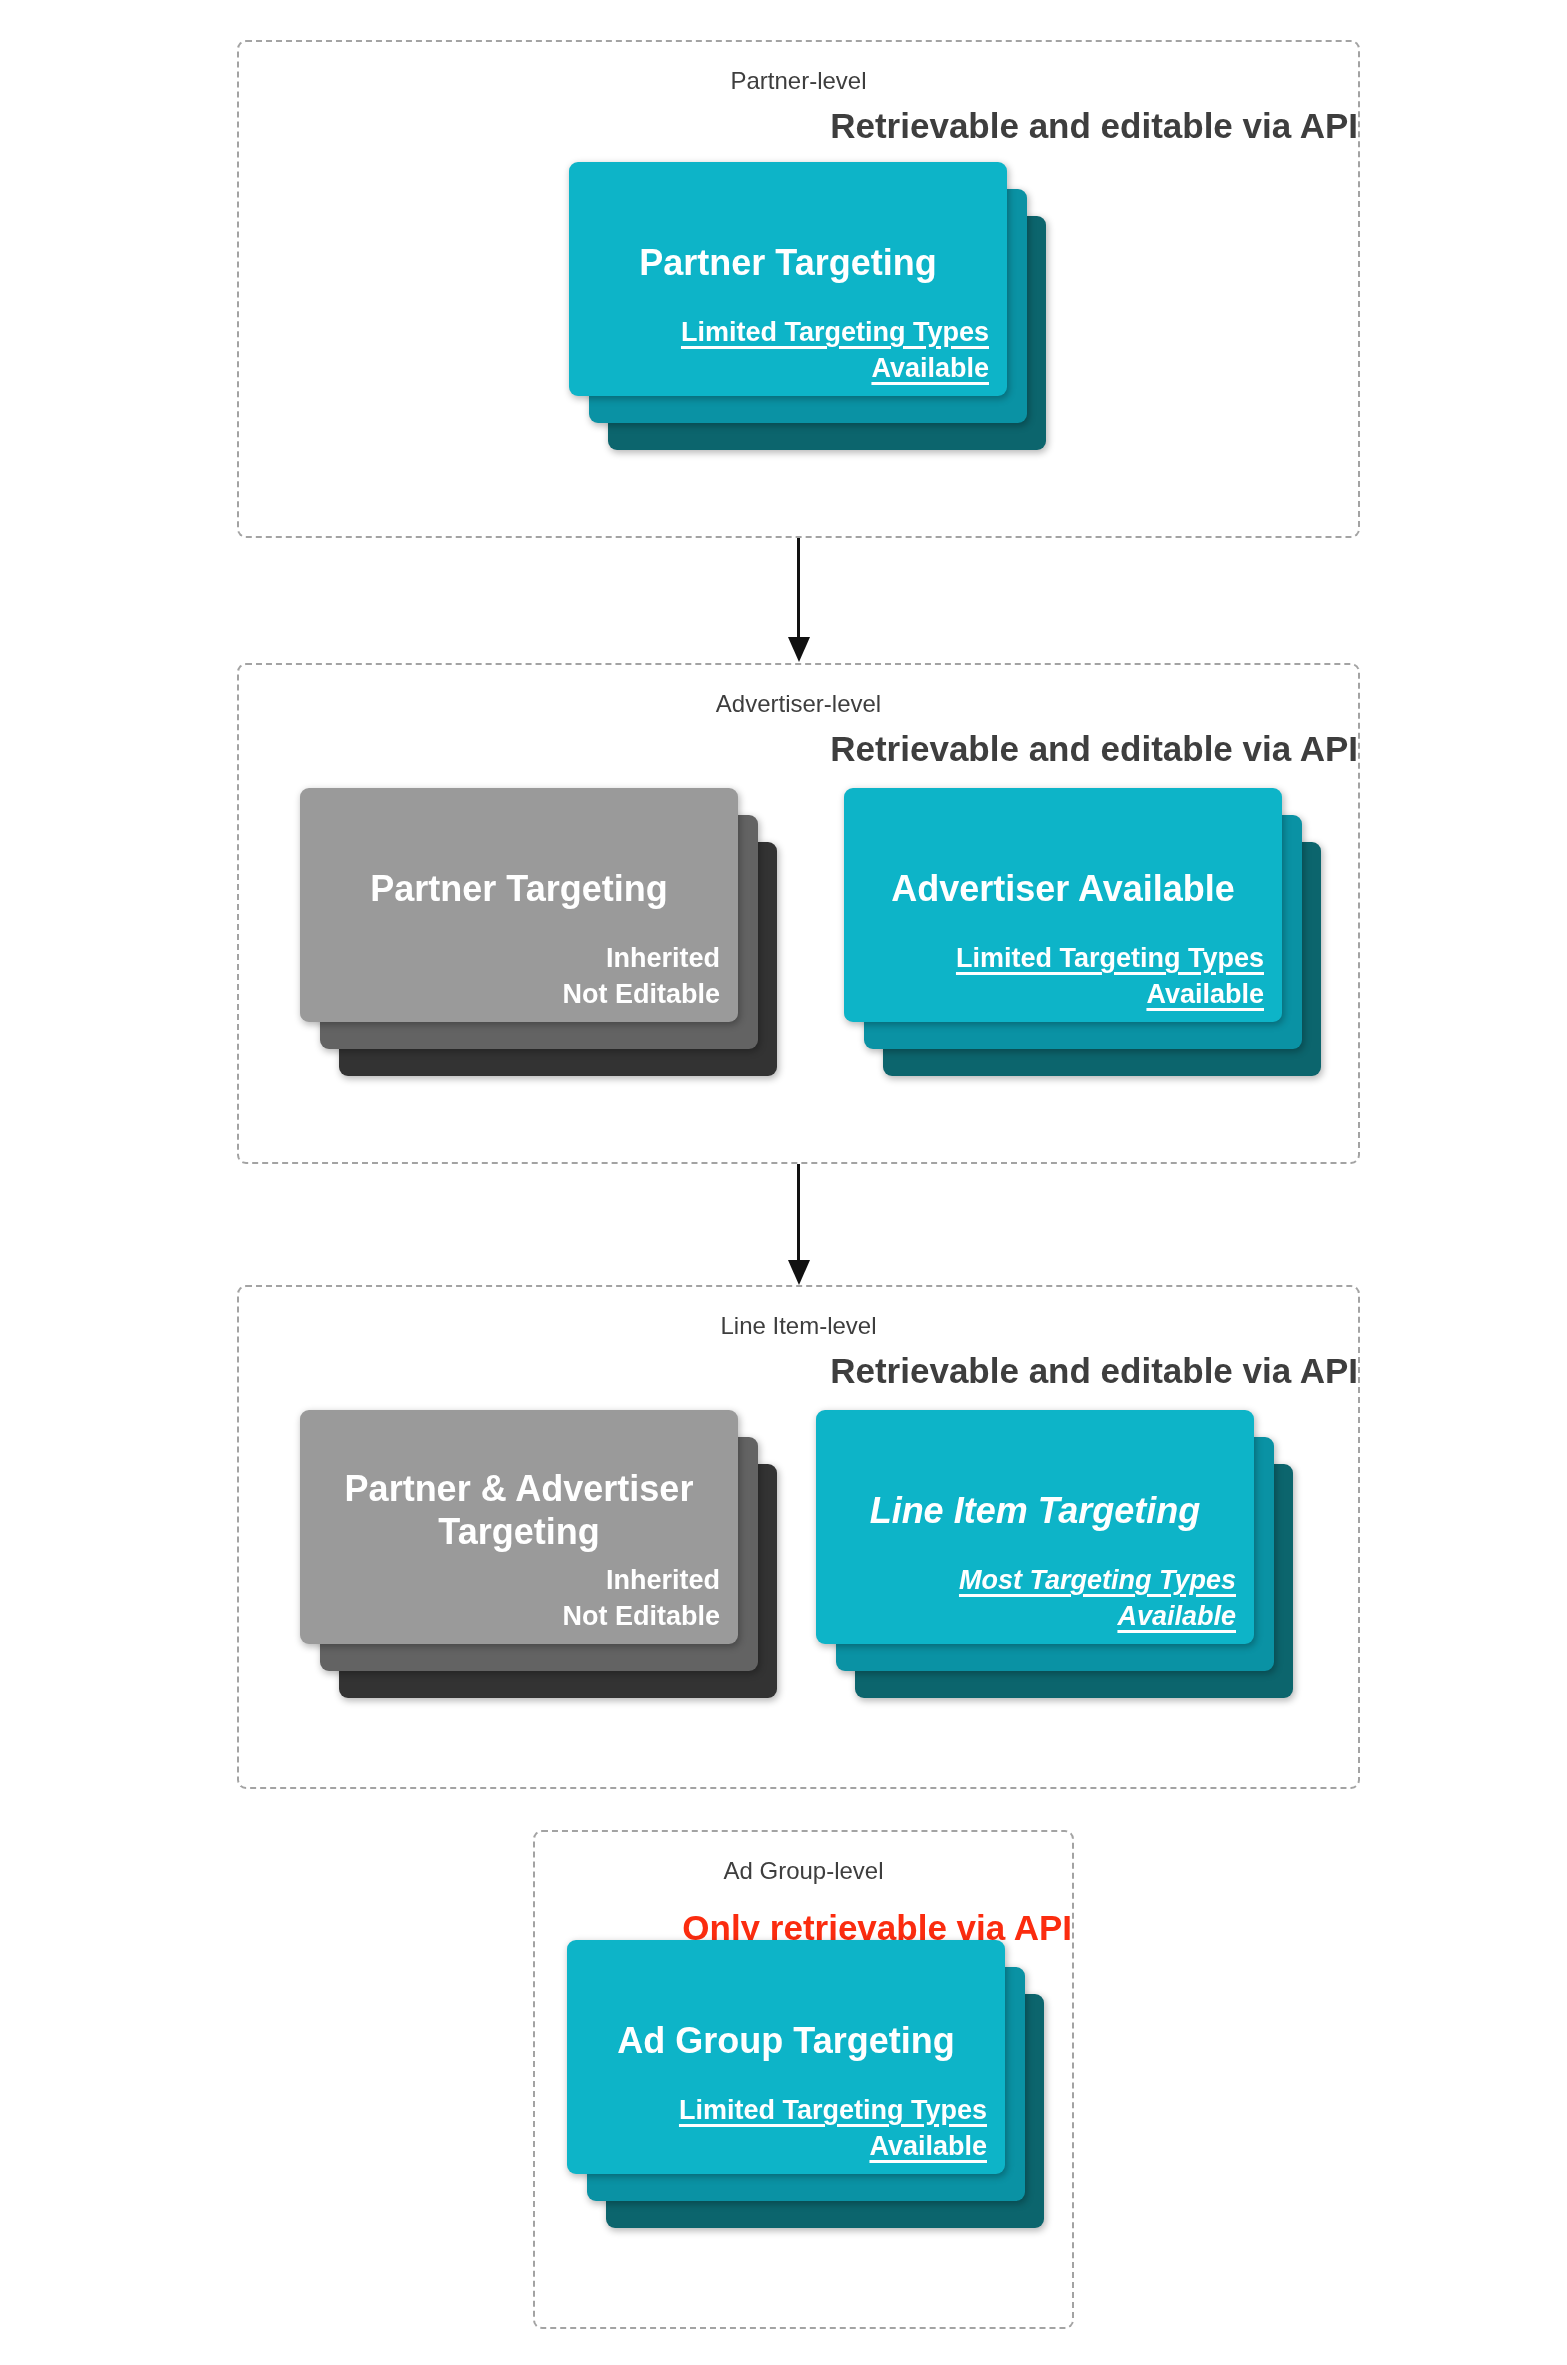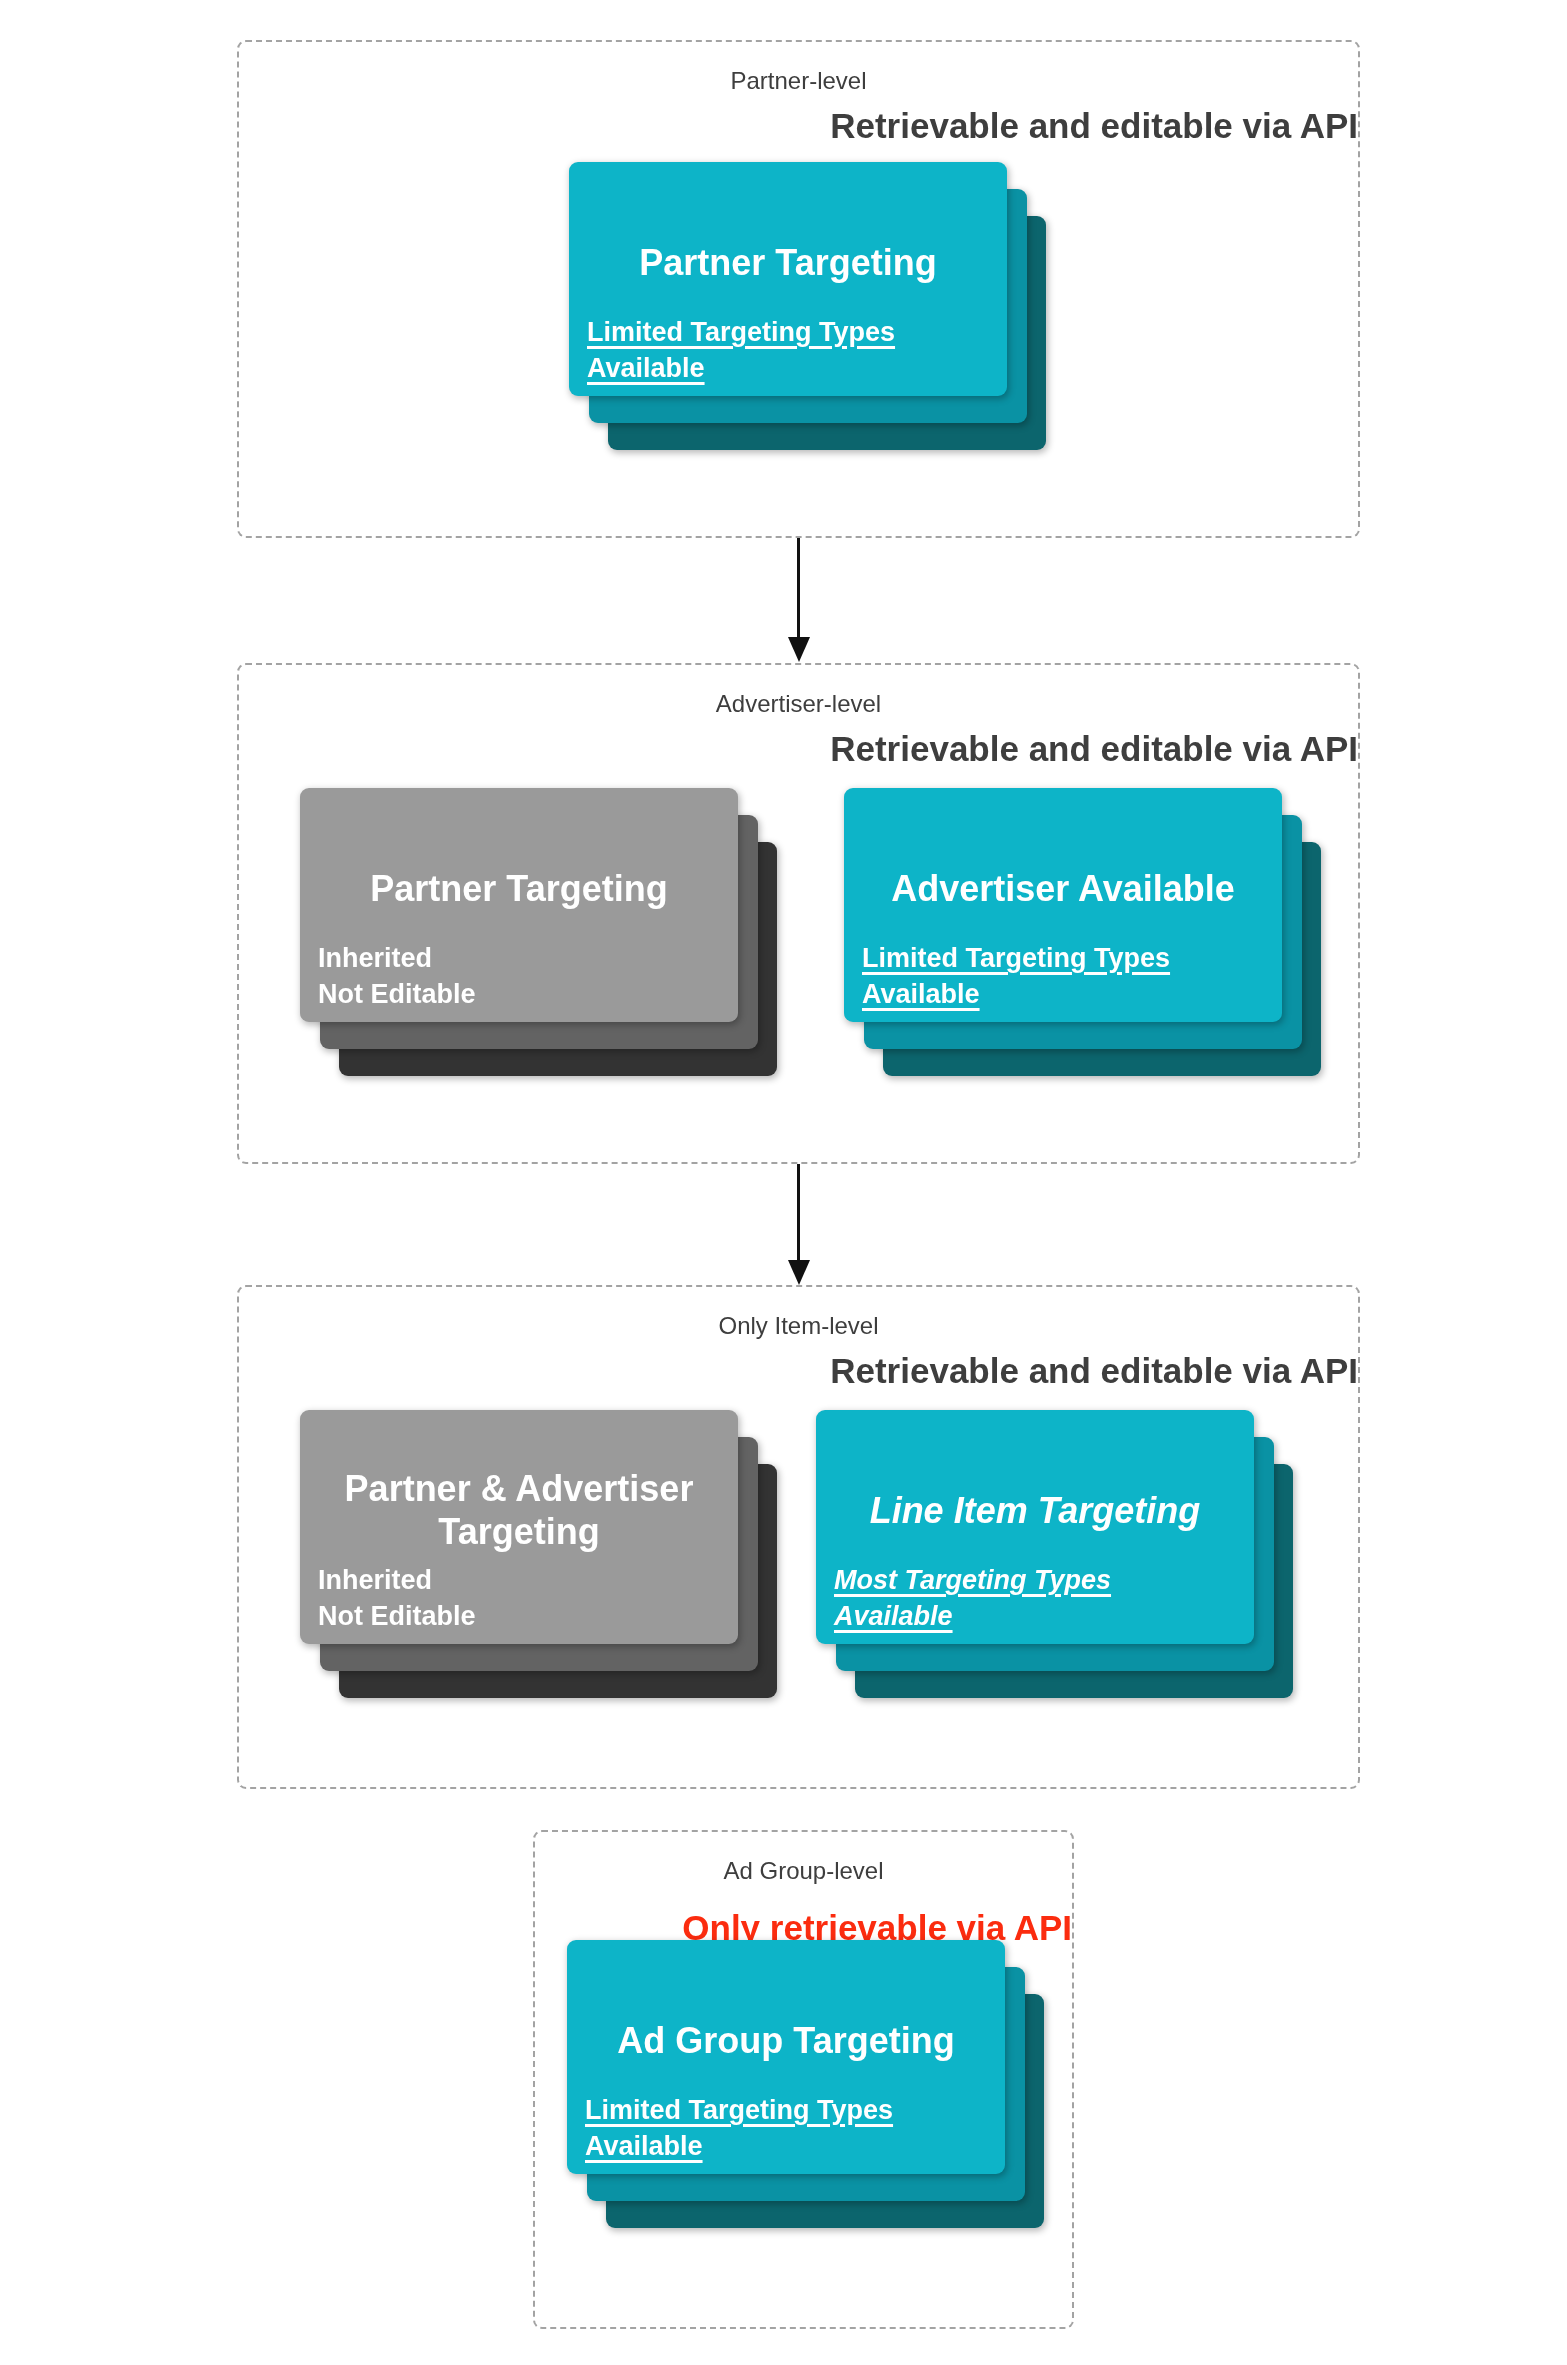--- a/index.html
+++ b/index.html
@@ -50,21 +50,21 @@
   .grayv .l3{background:var(--grayDark);}
   .card-title{
     margin-top:57px;min-height:86px;
     display:flex;align-items:center;justify-content:center;
     text-align:center;
     padding:0 25px;
     font-size:36px;line-height:43px;font-weight:bold;color:#ffffff;
   }
   .card-sub{
     margin-top:9px;
-    text-align:left;
+    text-align:right;
     font-size:27px;line-height:36px;font-weight:bold;color:#ffffff;
     padding:0 18px;
   }
   .card-sub .line{display:block;}
   .card-sub.underlined .line{
     text-decoration:underline;
     text-decoration-thickness:2.7px;
     text-underline-offset:5.4px;
   }
   .arrow{position:absolute;width:27px;display:flex;flex-direction:column;align-items:center;}
@@ -128,21 +128,21 @@
       </div>
     </div>
   </div>
 
   <div class="arrow" style="left:785px;top:1164px;height:121px;">
     <div class="shaft"></div>
     <div class="head"></div>
   </div>
 
   <div class="section" style="left:237px;top:1285px;width:1123px;height:504px;">
-    <div class="sec-title">Only Item-level</div>
+    <div class="sec-title">Line Item-level</div>
     <div class="sec-sub">Retrievable and editable via API</div>
     <div class="stack grayv" style="left:61px;top:123px;">
       <div class="layer l3"></div>
       <div class="layer l2"></div>
       <div class="card">
         <div class="card-title">Partner &amp; Advertiser Targeting</div>
         <div class="card-sub">
           <span class="line">Inherited</span>
           <span class="line">Not Editable</span>
         </div>

